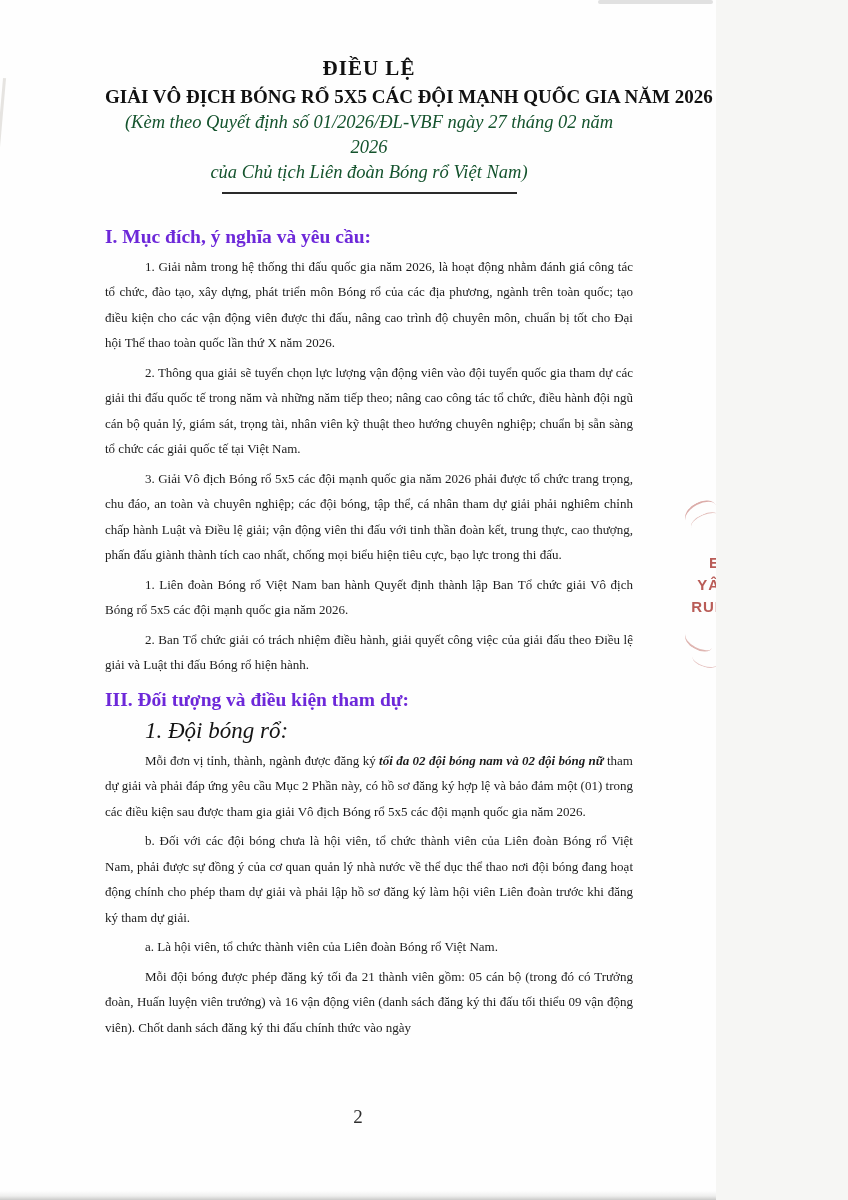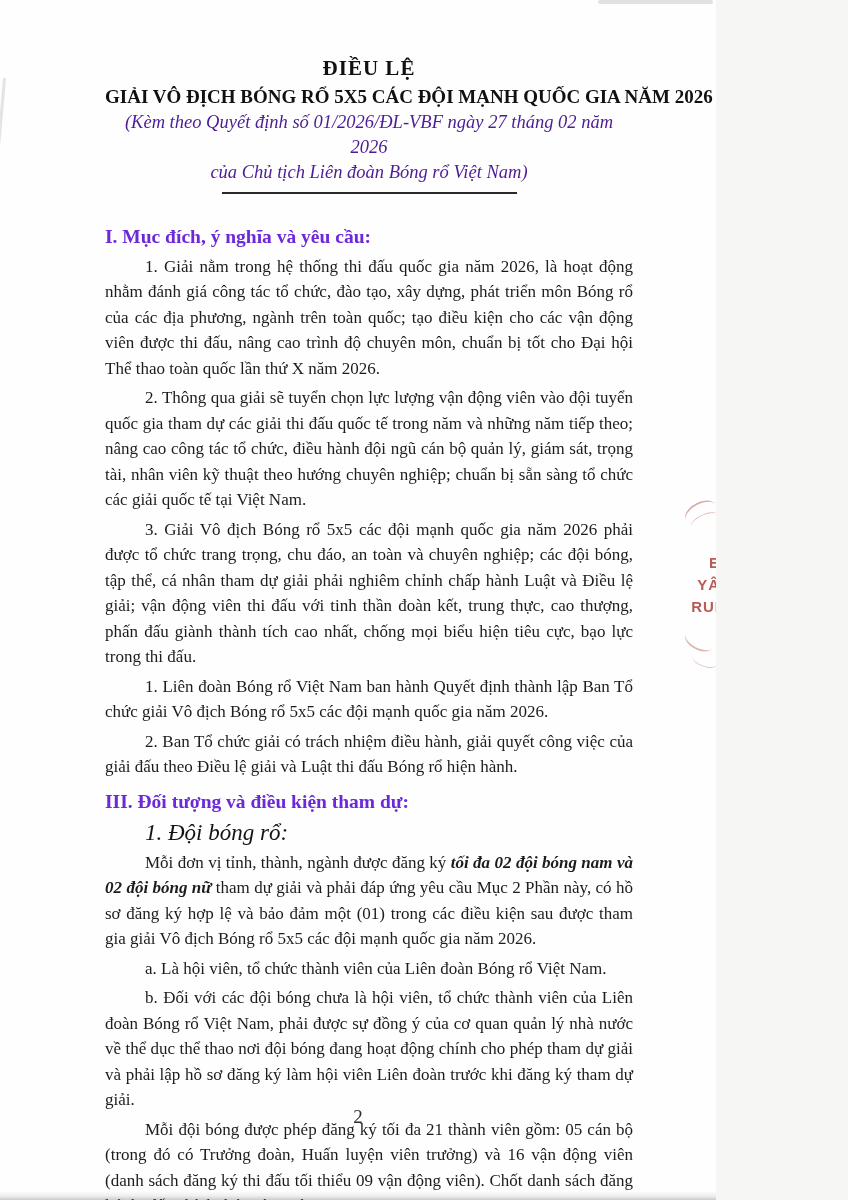--- a/index.html
+++ b/index.html
@@ -21,35 +21,35 @@
   .doc-title {
     font-size: 21px; font-weight: bold; text-align: center;
     margin: 0; line-height: 24px; letter-spacing: 1px; color: #111;
   }
   .doc-subtitle {
     font-size: 19px; font-weight: bold; text-align: center;
     margin: 4px 0 0; line-height: 26px; white-space: nowrap; color: #111;
   }
   .issuance {
     font-size: 18.5px; font-style: italic; text-align: center;
-    margin: 0; line-height: 25px; color: #4c1d95;
+    margin: 0; line-height: 25px; color: #14532d;
   }
   .title-rule {
     width: 295px; height: 2px; background: #2a2a2a;
     margin: 7px auto 0;
   }
 
   
   .sec-heading {
     font-size: 19.5px; font-weight: bold;
     margin: 9px 0 0; line-height: 25.5px; color: #6d28d9;
   }
   .sec-heading.first { margin-top: 30px; }
   .body-para {
-    font-size: 17px; margin: 4px 0 0; line-height: 25.5px;
+    font-size: 13px; margin: 4px 0 0; line-height: 25.5px;
     text-align: justify; text-indent: 40px; color: #1c1c1c;
   }
   .sub-heading {
     font-size: 23px; font-weight: normal; font-style: italic;
     margin: 6px 0 0; line-height: 25.5px; text-indent: 40px; color: #141414;
   }
   .bi { font-weight: bold; font-style: italic; }
 
   
   .page-number {
@@ -140,22 +140,22 @@
 
     <section>
       <p class="body-para">1. Liên đoàn Bóng rổ Việt Nam ban hành Quyết định thành lập Ban Tổ chức giải Vô địch Bóng rổ 5x5 các đội mạnh quốc gia năm 2026.</p>
       <p class="body-para">2. Ban Tổ chức giải có trách nhiệm điều hành, giải quyết công việc của giải đấu theo Điều lệ giải và Luật thi đấu Bóng rổ hiện hành.</p>
     </section>
 
     <section>
       <h3 class="sec-heading">III. Đối tượng và điều kiện tham dự:</h3>
       <p class="sub-heading">1.  Đội bóng rổ:</p>
       <p class="body-para"><span>Mỗi đơn vị tỉnh, thành, ngành được đăng ký </span><span class="bi">tối đa 02 đội bóng nam và 02 đội bóng nữ</span><span> tham dự giải và phải đáp ứng yêu cầu Mục 2 Phần này, có hồ sơ đăng ký hợp lệ và bảo đảm một (01) trong các điều kiện sau được tham gia giải Vô địch Bóng rổ 5x5 các đội mạnh quốc gia năm 2026.</span></p>
+      <p class="body-para">b. Đối với các đội bóng chưa là hội viên, tổ chức thành viên của Liên đoàn Bóng rổ Việt Nam, phải được sự đồng ý của cơ quan quản lý nhà nước về thể dục thể thao nơi đội bóng đang hoạt động chính cho phép tham dự giải và phải lập hồ sơ đăng ký làm hội viên Liên đoàn trước khi đăng ký tham dự giải.</p>
       <p class="body-para">a. Là hội viên, tổ chức thành viên của Liên đoàn Bóng rổ Việt Nam.</p>
-      <p class="body-para">b. Đối với các đội bóng chưa là hội viên, tổ chức thành viên của Liên đoàn Bóng rổ Việt Nam, phải được sự đồng ý của cơ quan quản lý nhà nước về thể dục thể thao nơi đội bóng đang hoạt động chính cho phép tham dự giải và phải lập hồ sơ đăng ký làm hội viên Liên đoàn trước khi đăng ký tham dự giải.</p>
       <p class="body-para">Mỗi đội bóng được phép đăng ký tối đa 21 thành viên gồm: 05 cán bộ (trong đó có Trưởng đoàn, Huấn luyện viên trưởng) và 16 vận động viên (danh sách đăng ký thi đấu tối thiểu 09 vận động viên). Chốt danh sách đăng ký thi đấu chính thức vào ngày</p>
     </section>
 
   </div>
 
   <div class="stamp">
     <div class="arc-top"></div>
     <div class="arc-top2"></div>
     <div class="letters">
       <div>E</div>

